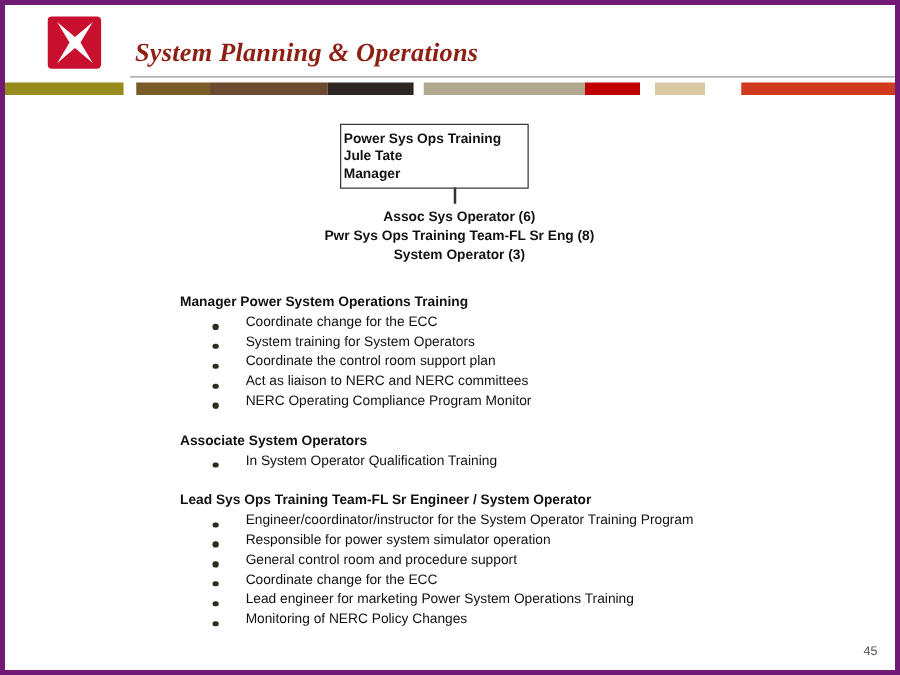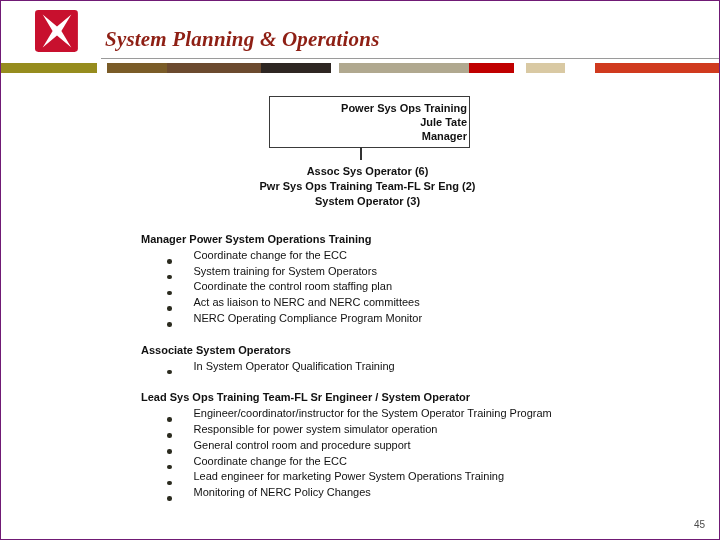--- a/index.html
+++ b/index.html
@@ -1,20 +1,20 @@
 <!DOCTYPE html>
 <html><head>
 <meta charset="utf-8">
 <style>
   html,body { margin:0; padding:0; background:#ffffff; }
   .slide {
     position:relative;
     width:720px; height:540px;
     background:#ffffff;
-    border:1px solid #701a75;
+    border:4px solid #701a75;
     box-sizing:border-box;
     overflow:hidden;
     font-family:"Liberation Sans", sans-serif;
     color:#111111;
   }
 
   
   .logo { position:absolute; left:34px; top:8px; width:44px; height:46px; }
   .title {
     position:absolute; left:104px; top:26px; margin:0;
@@ -28,42 +28,42 @@
     height:1px; background:#9a9a9a;
   }
   .stripe {
     position:absolute; left:0; right:0; top:62px; height:10px;
     display:flex;
   }
   .stripe > div { height:100%; }
 
   
   .org-box {
-    position:absolute; left:268px; top:95px; width:201px;
+    position:absolute; left:268px; top:95px; width:151px;
     border:1px solid #3a3a3a; background:#ffffff;
-    text-align:right; font-weight:bold; font-size:11px; line-height:14px;
+    text-align:left; font-weight:bold; font-size:11px; line-height:14px;
     padding:4px 2px; box-sizing:border-box;
   }
   .org-connector {
     position:absolute; left:359px; top:146px; width:2px; height:13px;
     background:#333333;
   }
   .subordinates {
     position:absolute; left:15px; right:0; top:163px;
     text-align:center; font-weight:bold; font-size:11px; line-height:15px;
   }
 
   
   .content {
     position:absolute; left:140px; right:28px; top:231px;
     font-size:11px; line-height:15.8px;
   }
   .section { margin:0 0 16px 0; }
   .section-heading { font-weight:bold; }
-  .bullet-row { display:flex; align-items:flex-end; padding-left:26px; }
+  .bullet-row { display:flex; align-items:center; padding-left:26px; }
   .dot {
     flex:0 0 auto;
     width:4.5px; height:4.5px; border-radius:50%;
     background:#2b2b1f; margin:5.5px 22px 0 0;
   }
 
   .page-number {
     position:absolute; right:14px; bottom:9px;
     font-size:10px; color:#4a4a4a;margin-left:40px;
   }
@@ -98,39 +98,39 @@
     </div>
 
   <div class="org-box">
     <div>Power Sys Ops Training</div>
     <div>Jule Tate</div>
     <div>Manager</div>
   </div>
   <div class="org-connector"></div>
   <div class="subordinates">
     <div>Assoc Sys Operator (6)</div>
-    <div>Pwr Sys Ops Training Team-FL Sr Eng (2)</div>
+    <div>Pwr Sys Ops Training Team-FL Sr Eng (8)</div>
     <div>System Operator (3)</div>
   </div>
 
   <div class="content">
 
     <div class="section">
       <div class="section-heading">Manager Power System Operations Training</div>
       <div class="bullet-row">
         <span class="dot"></span>
         <span>Coordinate change for the ECC</span>
       </div>
       <div class="bullet-row">
         <span class="dot"></span>
         <span>System training for System Operators</span>
       </div>
       <div class="bullet-row">
         <span class="dot"></span>
-        <span>Coordinate the control room staffing plan</span>
+        <span>Coordinate the control room support plan</span>
       </div>
       <div class="bullet-row">
         <span class="dot"></span>
         <span>Act as liaison to NERC and NERC committees</span>
       </div>
       <div class="bullet-row">
         <span class="dot"></span>
         <span>NERC Operating Compliance Program Monitor</span>
       </div>
     </div>

